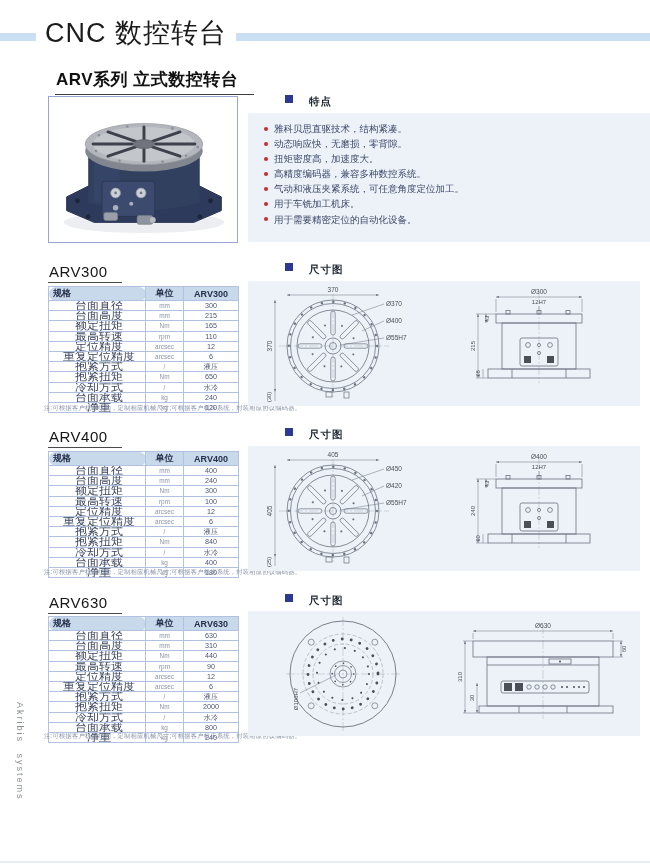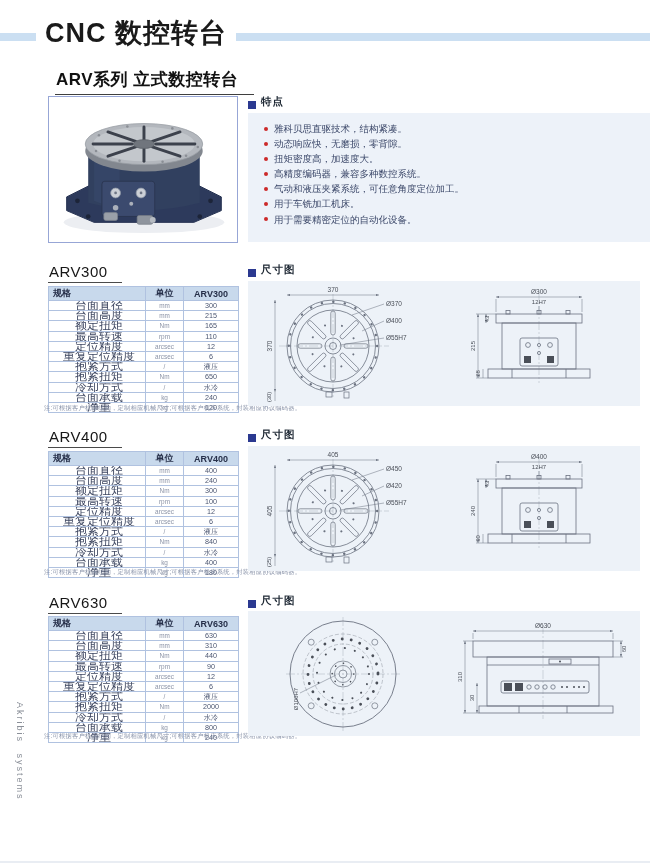--- a/index.html
+++ b/index.html
@@ -3,48 +3,48 @@
 <meta charset="utf-8">
 <style>
   * { margin:0; padding:0; box-sizing:border-box; }
   html,body { background:#fff; }
   body { font-family:"Liberation Sans","DejaVu Sans",sans-serif; }
   .page { position:relative; width:650px; height:865px; background:#fff; overflow:hidden; }
 
   
   .header-band { position:absolute; left:0; top:33px; width:650px; height:8px; background:#cbdff2; }
   .page-title { position:absolute; left:36px; top:16px; z-index:2; background:#fff; padding:0 9px;
-                font-size:27px; font-weight:700; color:#1a1a1a; letter-spacing:1px; line-height:34px; }
+                font-size:27px; font-weight:400; color:#1a1a1a; letter-spacing:1px; line-height:34px; }
   .series-title { position:absolute; left:55px; top:68px; font-size:17px; font-weight:700; color:#111;
                   border-bottom:1.5px solid #3f3f3f; padding:0 16px 3px 1px; letter-spacing:0.5px; }
 
   
   .photo-box { position:absolute; left:48px; top:96px; width:190px; height:147px;
                border:1px solid #97a6d6; background:#fff; padding:2px; }
 
   
-  .sec-head { position:absolute; display:flex; align-items:flex-end; gap:5px; }
+  .sec-head { position:absolute; display:flex; align-items:flex-start; gap:16px;margin-left:37px; }
   .sq { width:8px; height:8px; background:#2b3990; flex:0 0 auto; }
   .sec-head-label { font-size:10.5px; font-weight:700; color:#1a2430; letter-spacing:1px; }
   .feat-box { position:absolute; left:248px; top:113px; width:428px; height:129px;
               background:#edf2f9; padding:8px 8px 0 16px; }
   .feat-item { position:relative; font-size:9.5px; line-height:15.1px; color:#3a4668; padding-left:10px; }
   .feat-item::before { content:""; position:absolute; left:0; top:5.5px; width:4px; height:4px;
                        border-radius:50%; background:#cc2a2a; }
 
   
   .u-title { position:absolute; left:48px; font-size:15px; font-weight:400; color:#161616;
              border-bottom:1px solid #4a4a4a; padding:0 14px 2px 1px; letter-spacing:0.5px; }
 
   
   .spec-table { position:absolute; left:48px; width:190px; border-collapse:collapse;
                 border:1.5px solid #5a6ec0; background:#fff; table-layout:fixed; }
   .spec-table th, .spec-table td { border:0.6px solid #b0c2e0; overflow:hidden; white-space:nowrap; }
   .spec-table th { background:#c8d9ec; height:14px; font-size:9px; color:#27304a; }
-  .spec-table th.h-spec { text-align:left; padding-left:4px; width:97px; }
+  .spec-table th.h-spec { text-align:left; padding-left:4px; width:97px;border-radius:7px; }
   .spec-table th.h-unit { width:38px; font-weight:700; }
   .spec-table th.h-val  { width:55px; font-weight:600; }
   .spec-table td { height:9.2px; line-height:9.2px; }
   .spec-table td.c-label { text-align:center; padding-left:4px; font-size:12px; color:#3d4660; }
   .spec-table td.c-unit  { text-align:center; font-size:6.4px; color:#8b93a6; }
   .spec-table td.c-val   { text-align:center; font-size:7.2px; color:#4a5570; }
 
   .tbl-note { position:absolute; left:44px; width:420px; font-size:6.3px; color:#8892a8; letter-spacing:0.2px; }
 
   

